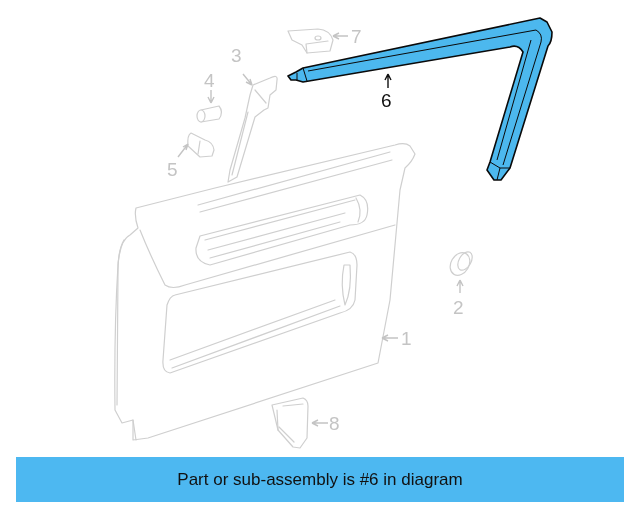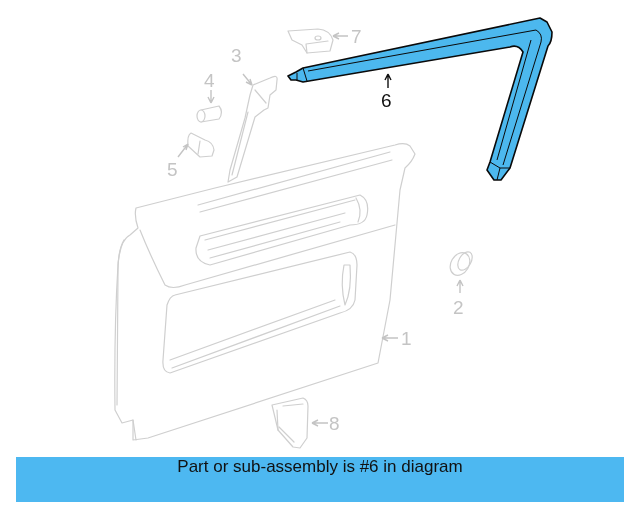--- a/index.html
+++ b/index.html
@@ -13,21 +13,21 @@
   .ghost-fill { fill: #ffffff; stroke: #cfcfcf; stroke-width: 1.2; stroke-linejoin: round; }
   .callout-text { font-family: "Liberation Sans", sans-serif; font-size: 19px; fill: #c4c4c4; }
   .callout-arrow { stroke: #c4c4c4; stroke-width: 1.4; fill: none; }
   .hl-text { font-family: "Liberation Sans", sans-serif; font-size: 19px; fill: #111111; }
   .hl-arrow { stroke: #111111; stroke-width: 1.4; fill: none; }
   .part-fill { fill: #4cb8ee; stroke: #0a0a0a; stroke-width: 1.6; stroke-linejoin: round; }
   .part-line { fill: none; stroke: #0a0a0a; stroke-width: 1; }
   #banner {
     position: absolute; left: 16px; top: 457px; width: 608px; height: 45px;
     background: #4db8f1; color: #111;
-    display: flex; flex-direction: column; align-items: center; 
+    display: flex; flex-direction: column; align-items: center; justify-content: center;
     font-size: 17px; line-height: 19px;
   }
 </style>
 </head>
 <body>
 
 <svg id="diagram" viewBox="0 0 640 512" xmlns="http://www.w3.org/2000/svg">
 
   <g>
     <path class="ghost" d="M136,208 L215,188 L395,145 Q405,142 410,146 L415,154 Q412,162 405,168 L400,190 L395,245 L390,300 L378,363 L148,438 L133,440 L133,420 L122,423 L115,410 Q114,330 118,265 Q120,240 130,235 L138,228 Q134,216 136,208 Z"></path>

